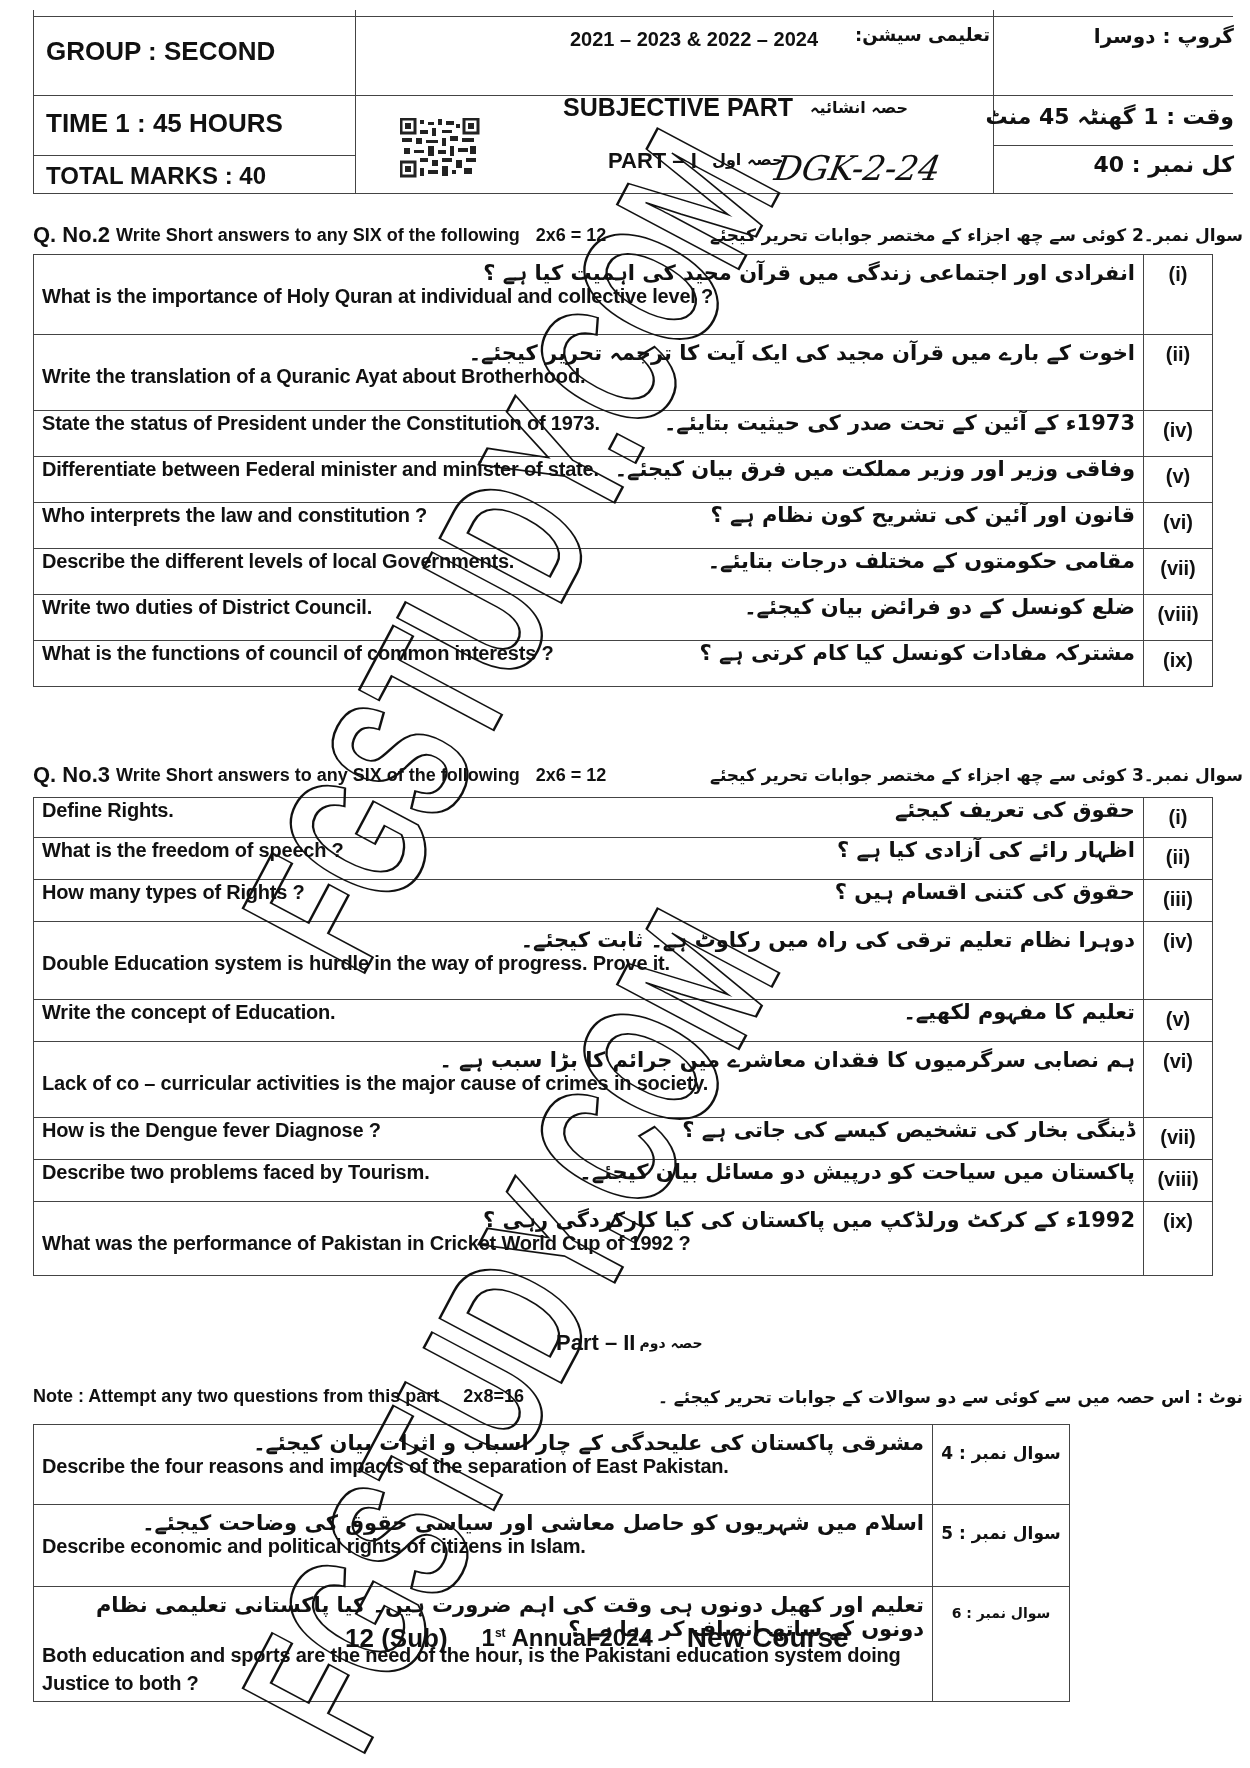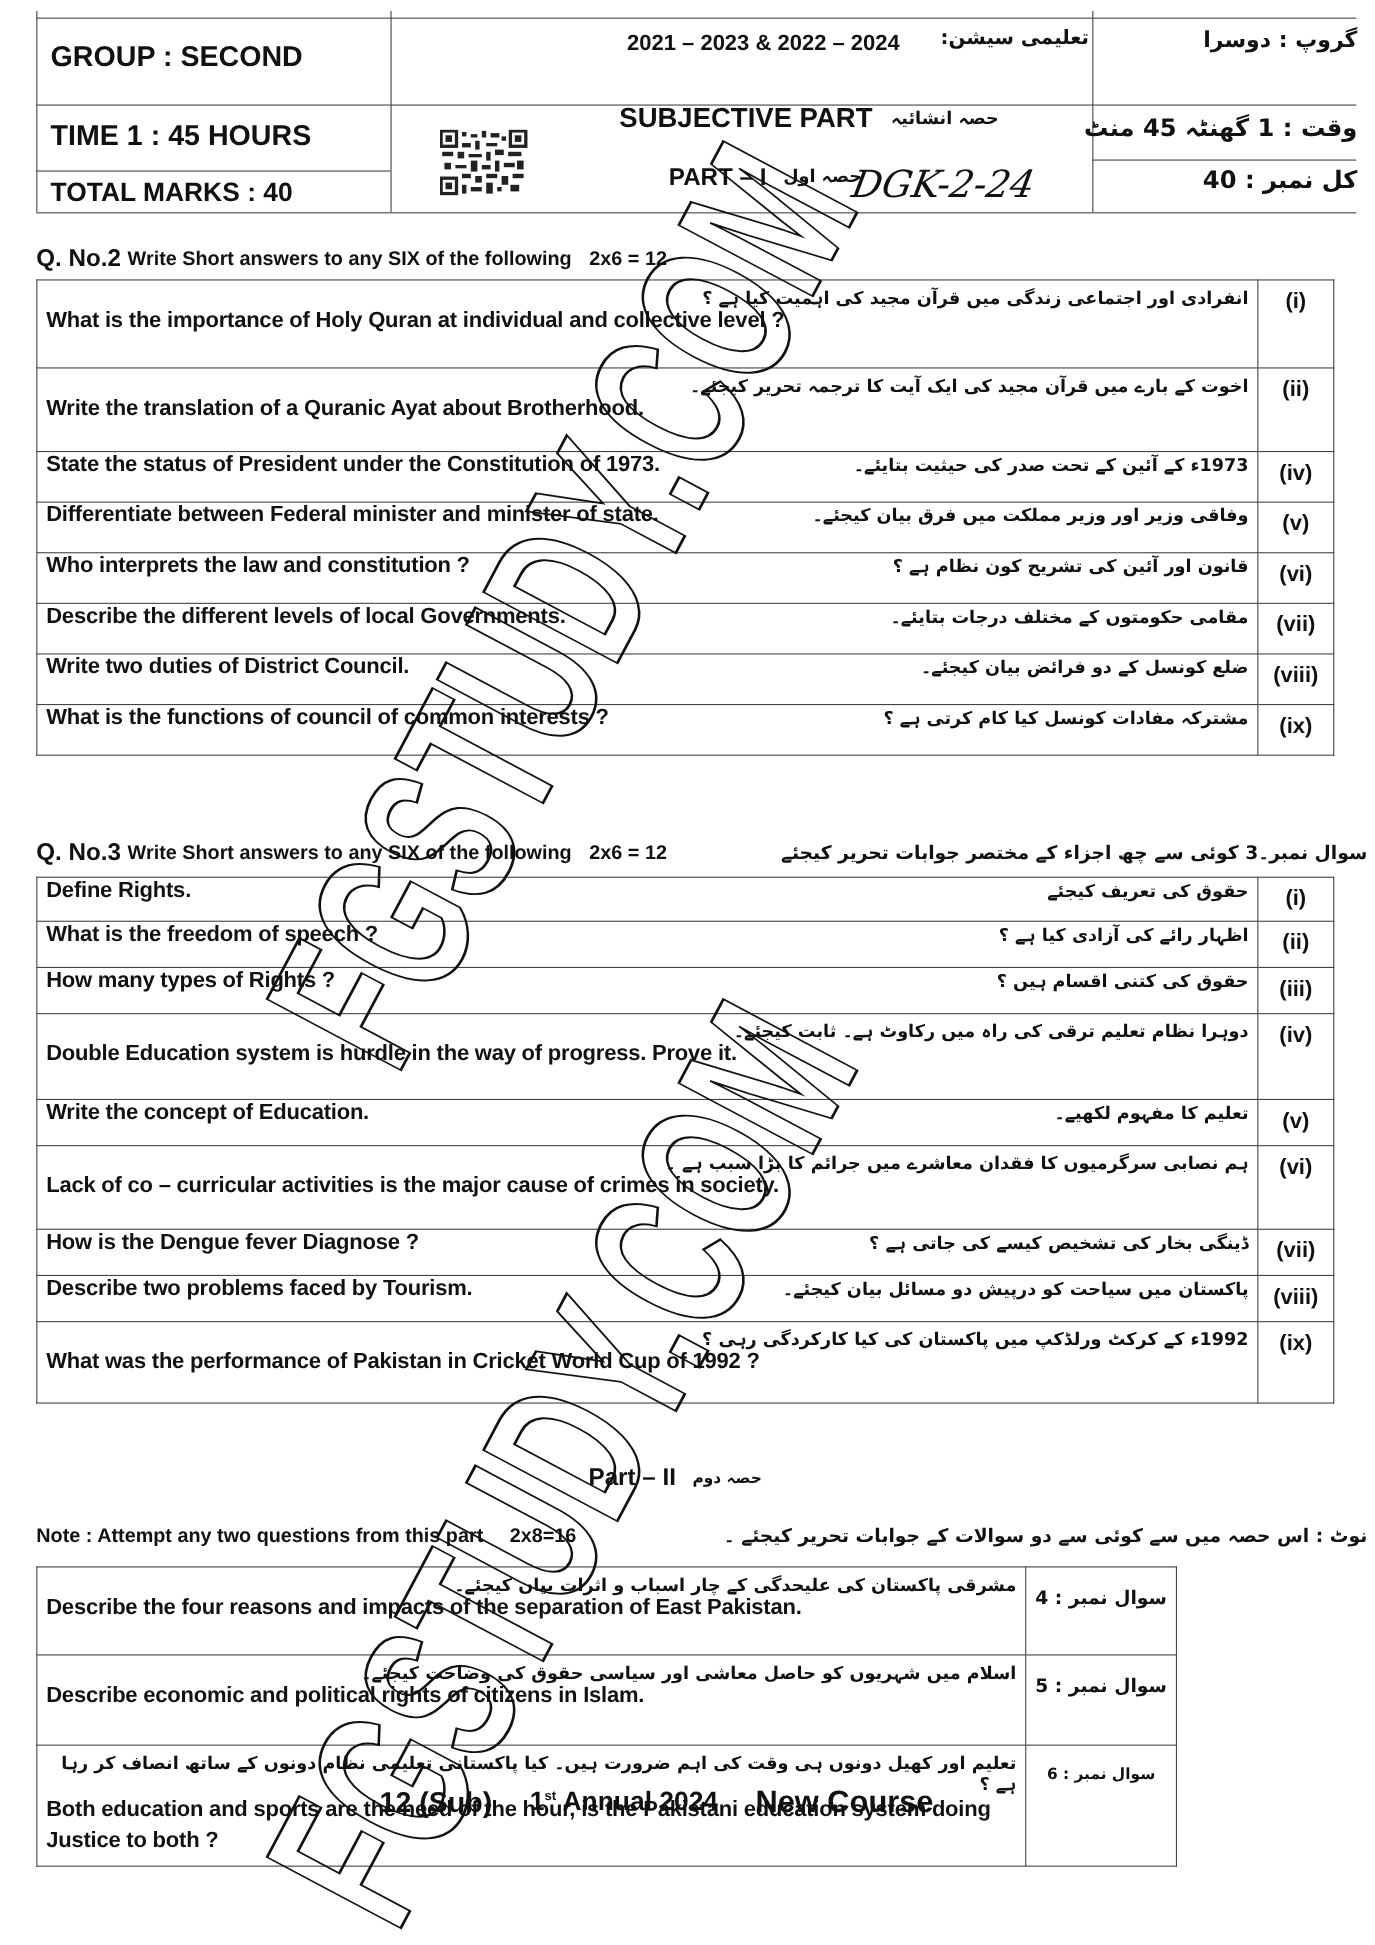--- a/index.html
+++ b/index.html
@@ -15,21 +15,21 @@
   .hdr { position: absolute; border: 1.5px solid #333; }
   .hline-h { position: absolute; height: 0; border-top: 1.5px solid #444; }
   .hline-v { position: absolute; width: 0; border-left: 1.5px solid #444; }
 
   
   table.q { position: absolute; border-collapse: collapse; }
   table.q td { border: 1.5px solid #444; padding: 0 8px; vertical-align: top; }
   table.q td.num { width: 52px; text-align: center; font-weight: bold; font-size: 20px; padding-top: 8px; }
   table.q td.body { position: relative; }
   .en { font-weight: bold; font-size: 20px; font-stretch: condensed; letter-spacing: -0.2px; }
-  .ur { font-weight: bold; font-size: 16px; direction: rtl; text-align: right; font-family: "DejaVu Sans", sans-serif; }
+  .ur { font-weight: bold; font-size: 21px; direction: rtl; text-align: right; font-family: "DejaVu Sans", sans-serif; }
   .row1 { display: flex; justify-content: space-between; align-items: center; height: 100%; }
   .row2 { display: flex; flex-direction: column; justify-content: space-between; height: 100%; padding: 6px 0 4px 0; box-sizing: border-box; }
 
   .qhead { position: absolute; font-weight: bold; font-size: 20px; display: flex; align-items: center; }
   .qhead .ur { font-size: 17px; }
 
   .watermark { position: absolute; pointer-events: none; }
 </style>
 </head>
 <body>
@@ -105,20 +105,21 @@
 <div class="abs" style="left:775px; top:148px; font-size:34px; font-family:'DejaVu Serif', serif; font-style:italic; transform:skewX(-10deg);">DGK-2-24</div>
 
 <div class="abs urdu" style="right:16px; top:24px; font-size:20px;">گروپ : دوسرا</div>
 <div class="abs urdu" style="right:16px; top:104px; font-size:22px;">وقت : 1 گھنٹہ 45 منٹ</div>
 <div class="abs urdu" style="right:16px; top:152px; font-size:22px;">کل نمبر : 40</div>
 
 <div class="qhead" style="left:33px; top:222px; width:1210px;">
   <span style="font-size:22px;">Q. No.2</span>
   <span style="margin-left:6px; font-size:18px;">Write Short answers to any SIX of the following</span>
   <span style="margin-left:16px; font-size:18px;">2x6 = 12</span>
+  <span class="ur" style="margin-left:auto;">سوال نمبر۔2 کوئی سے چھ اجزاء کے مختصر جوابات تحریر کیجئے</span>
 </div>
 
 <table class="q" style="left:33px; top:254px; width:1180px;">
   <tbody>
       <tr style="height:80px;">
     <td class="body">
           <div class="row2">
       <div class="ur">انفرادی اور اجتماعی زندگی میں قرآن مجید کی اہمیت کیا ہے ؟</div>
       <div class="en">What is the importance of Holy Quran at individual and collective level ?</div>
     </div>
@@ -277,21 +278,21 @@
           <div class="row2">
       <div class="ur">1992ء کے کرکٹ ورلڈکپ میں پاکستان کی کیا کارکردگی رہی ؟</div>
       <div class="en">What was the performance of Pakistan in Cricket World Cup of 1992 ?</div>
     </div>
         </td>
     <td class="num">(ix)</td>
   </tr>
 </tbody>
   </table>
 
-<div class="abs" style="left:535px; top:1330px; display:flex; align-items:center; gap:15px;">
+<div class="abs" style="left:556px; top:1330px; display:flex; align-items:center; gap:4px;">
   <span class="bold" style="font-size:22px;">Part – II</span>
   <span class="urdu" style="font-size:14px;">حصہ دوم</span>
 </div>
 
 <div class="qhead" style="left:33px; top:1386px; width:1210px;">
   <span style="font-size:18px;">Note : Attempt any two questions from this part</span>
   <span style="margin-left:24px; font-size:18px;">2x8=16</span>
   <span class="ur" style="margin-left:auto;">نوٹ : اس حصہ میں سے کوئی سے دو سوالات کے جوابات تحریر کیجئے ۔</span>
 </div>
 

